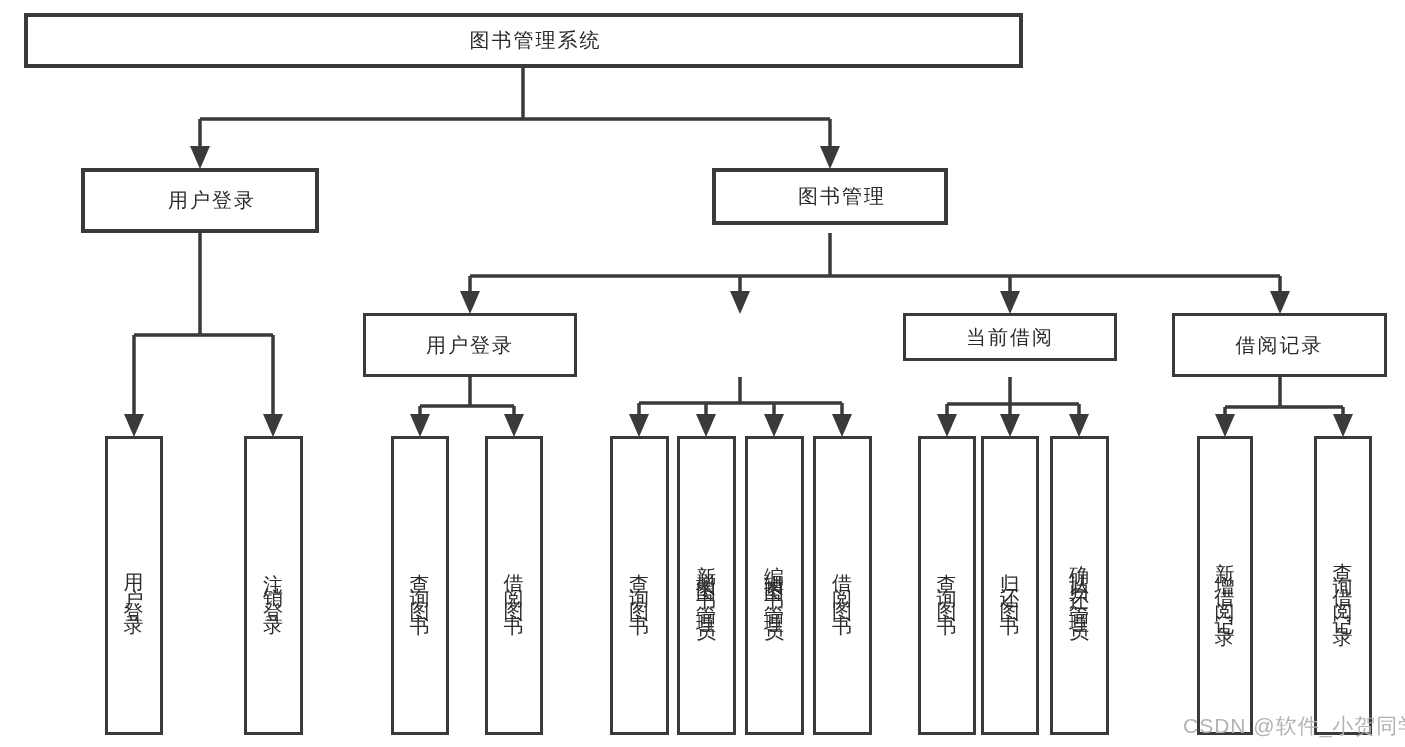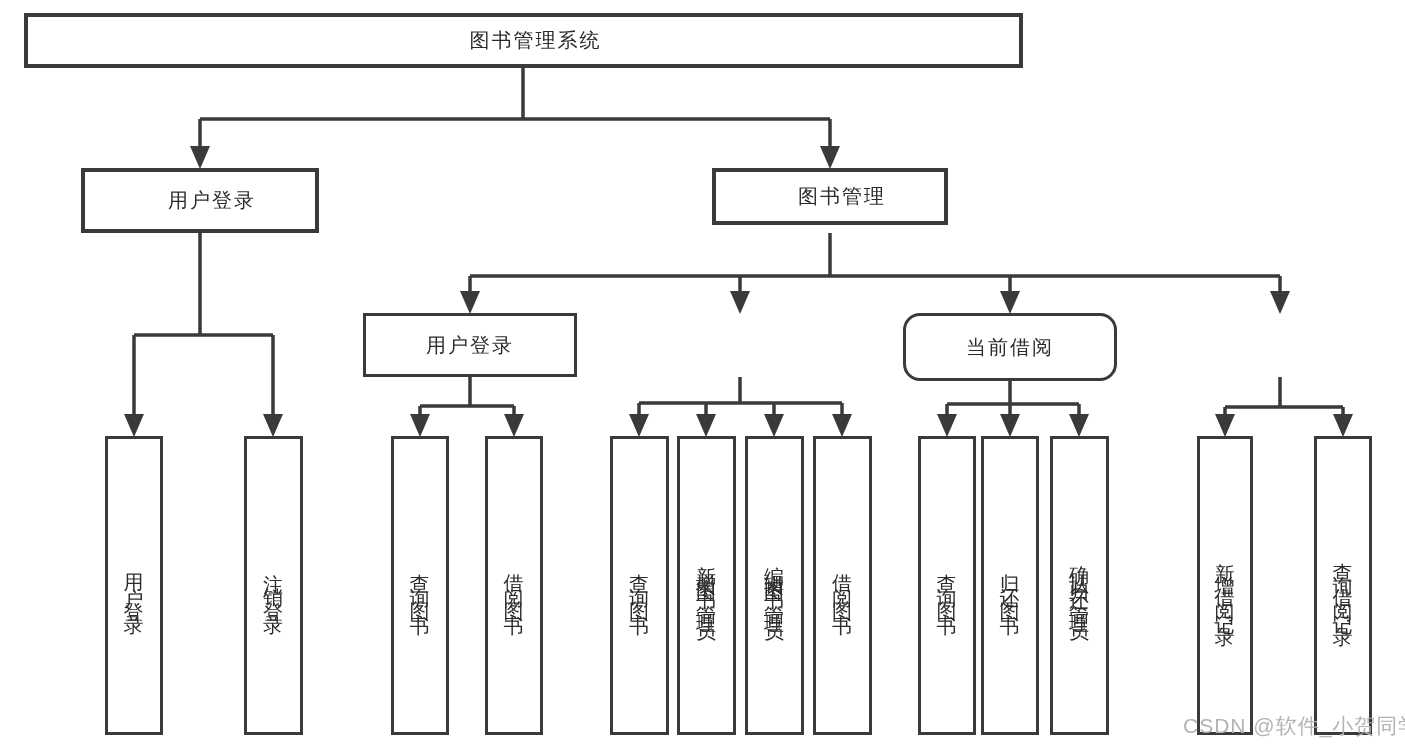--- a/index.html
+++ b/index.html
@@ -120,22 +120,25 @@
   <div class="node b4 h" style="left:81px; top:168px; width:238px; height:65px;">
     <span>用户登录</span>
   </div>
   <div class="node b4 h" style="left:712px; top:168px; width:236px; height:57px;">
     <span>图书管理</span>
   </div>
 
   <div class="node h" style="left:363px; top:313px; width:214px; height:64px;">
     <span>用户登录</span>
   </div>
-  <div class="node h" style="left:903px; top:313px; width:214px; height:68px;border-radius:17px;">
+  <div class="node h" style="left:903px; top:313px; width:214px; height:48px;">
     <span>当前借阅</span>
+  </div>
+  <div class="node h" style="left:1172px; top:313px; width:215px; height:64px;">
+    <span>借阅记录</span>
   </div>
 
   <div class="node" style="left:105px; top:436px; width:58px; height:299px;">
     <span class="vt sp14">用户登录</span>
   </div>
   <div class="node" style="left:244px; top:436px; width:59px; height:299px;">
     <span class="vt sp14">注销登录</span>
   </div>
 
   <div class="node" style="left:391px; top:436px; width:58px; height:299px;">

